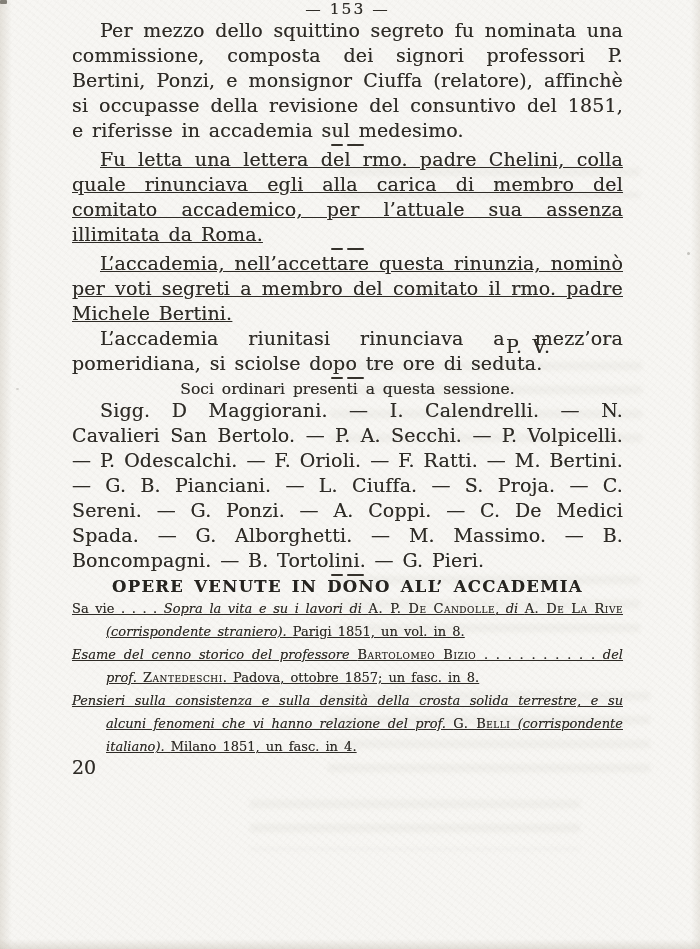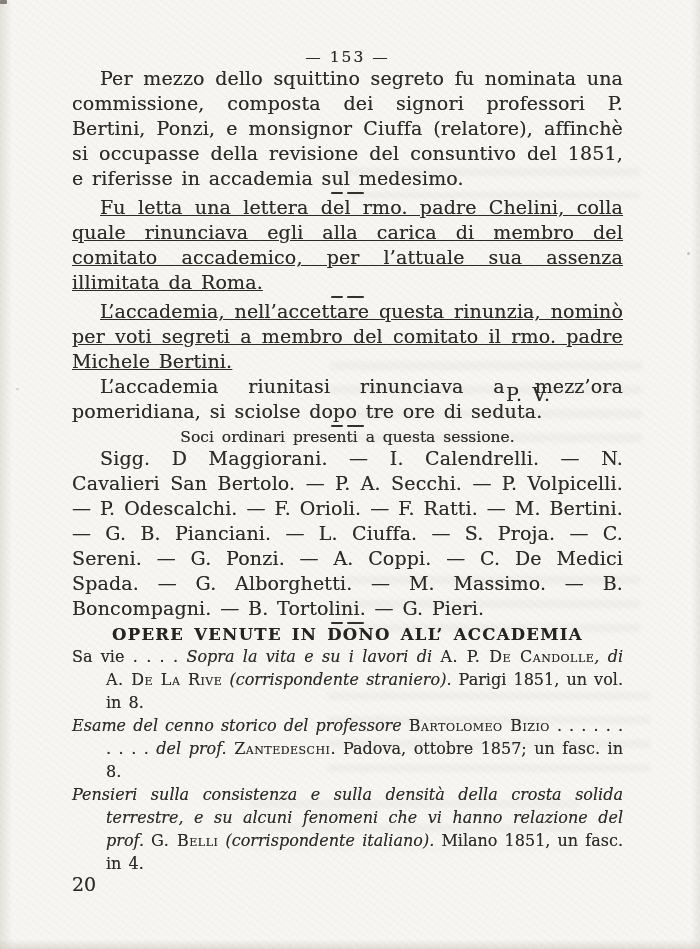--- a/index.html
+++ b/index.html
@@ -32,21 +32,21 @@
   }
   .g1 { left:340px; top:168px; width:300px; height:30px; }
   .g2 { left:330px; top:362px; width:312px; height:84px; }
   .g3 { left:336px; top:576px; width:304px; height:72px; }
   .g4 { left:328px; top:692px; width:322px; height:86px; }
   .g5 { left:250px; top:800px; width:330px; height:50px; }
 
   .textcol { position:absolute; left:72px; top:0; width:551px; }
   .textcol p, .textcol div { margin:0; }
 
-  .ink { text-shadow:0 0 .6px rgba(46,43,38,.55);margin-top:48px; }
+  .ink { text-shadow:0 0 .6px rgba(46,43,38,.55); }
 
   .page-header { margin-top:44px; text-align:center; font-size:15.5px; line-height:18px; letter-spacing:2px; }
 
   .body {
     font-size:19px; line-height:25px; text-align:justify;
     word-spacing:2.5px; letter-spacing:.15px;
   }
   .indent { text-indent:28px; }
   .p1 { margin-top:26px; }
   .p2 { margin-top:8px;text-decoration:underline; }
@@ -63,22 +63,22 @@
 
   .members { margin-top:18px; }
 
   .don-heading {
     margin-top:14px; text-align:center; font-weight:700; font-size:16.5px;
     line-height:20px; letter-spacing:1.3px; color:#262420; word-spacing:3px;
   }
 
   .bib { margin-top:12px; }
   .bib-entry {
-    font-size:16px; line-height:23px; text-align:justify;
-    padding-left:34px; text-indent:-34px; word-spacing:2px; margin-top:1px;
+    font-size:13px; line-height:23px; text-align:justify;
+    padding-left:34px; text-indent:-34px; word-spacing:2px; margin-top:1px;text-decoration:underline;
   }
   .ital { font-style:italic; }
   .rom { font-style:normal; }
   .sc { font-style:normal; font-variant:small-caps; letter-spacing:.5px; }
 
   .sig-mark { margin-top:10px; margin-left:322px; font-size:19px; line-height:18px; }
 </style>
 </head>
 <body>
 

